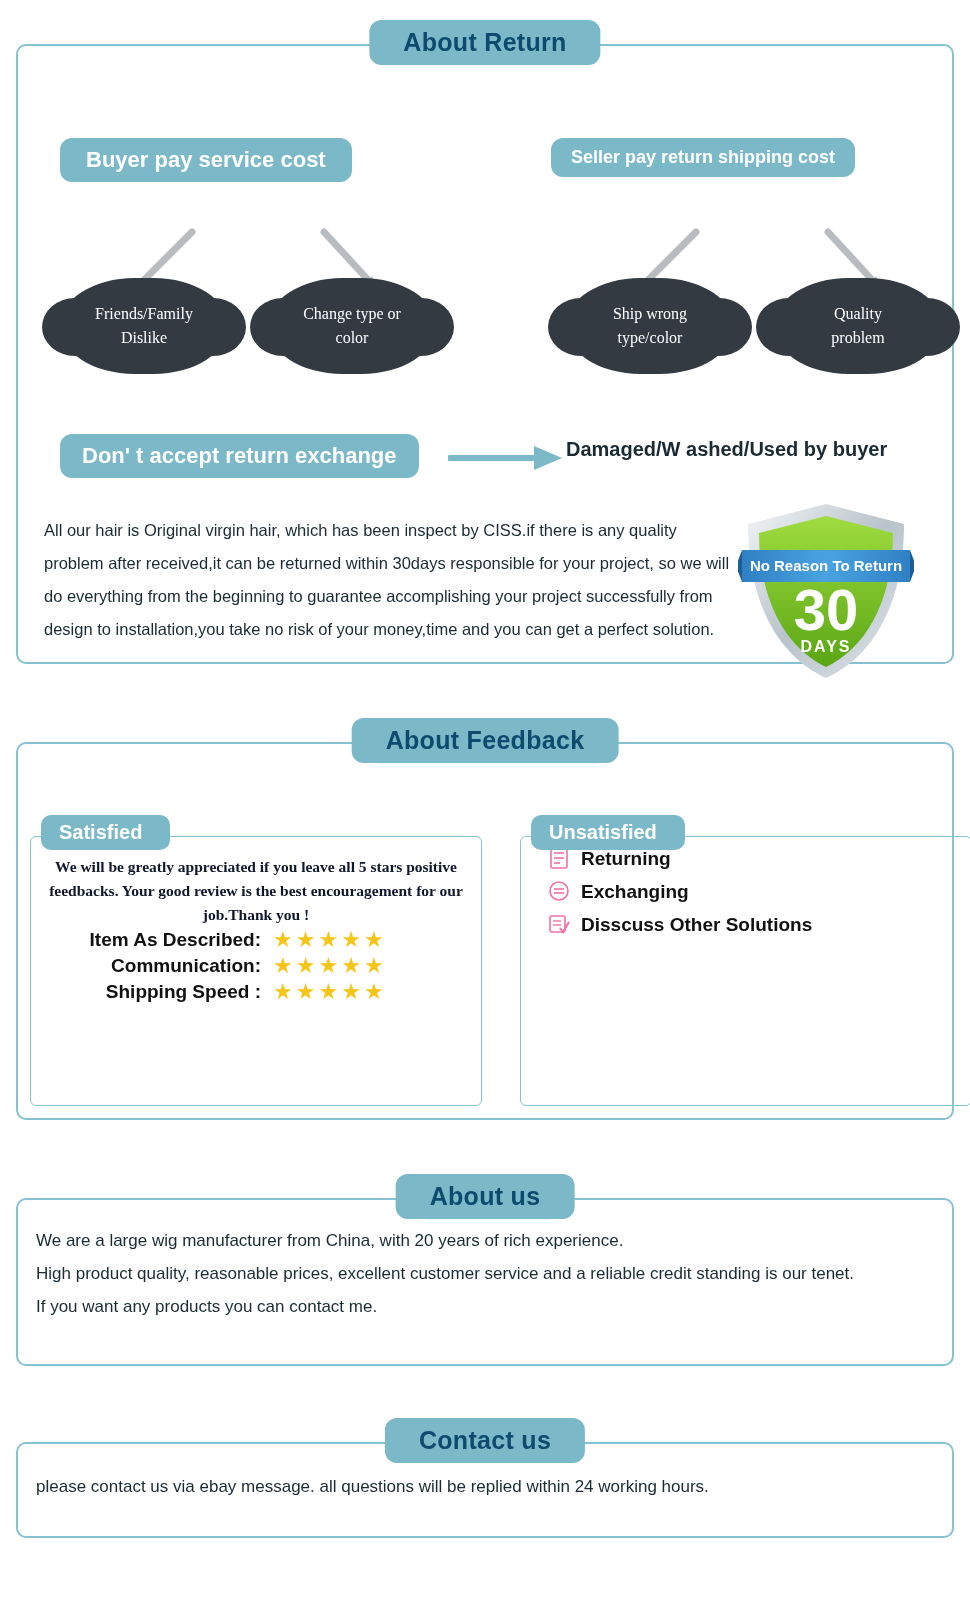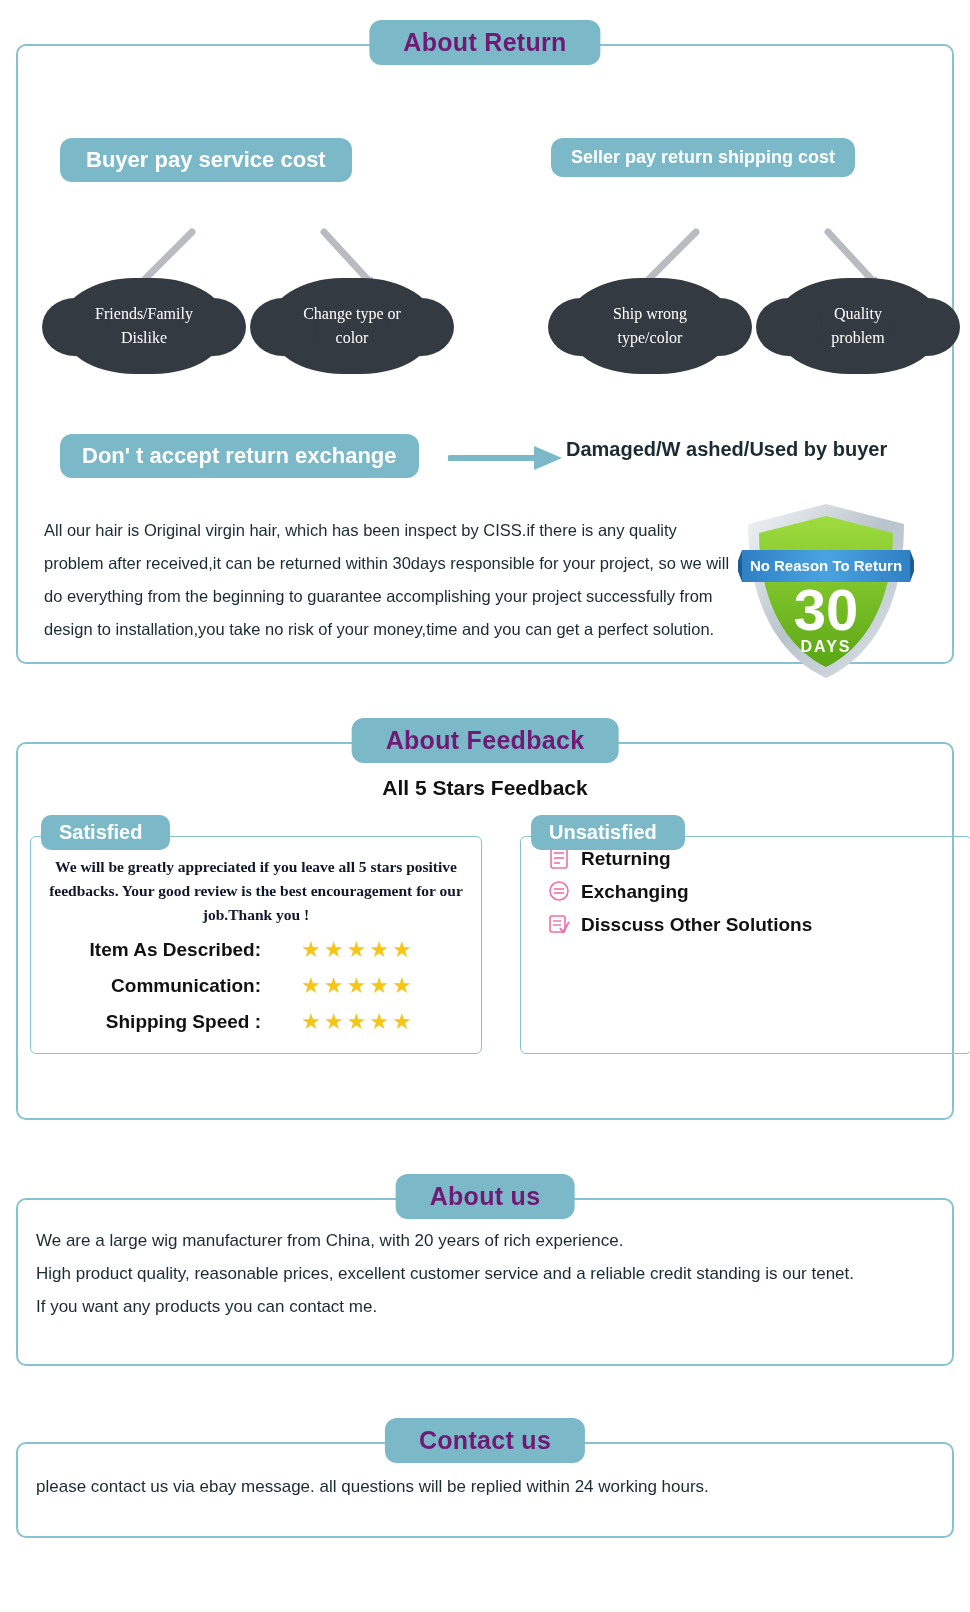--- a/index.html
+++ b/index.html
@@ -23,21 +23,21 @@
     border: 2px solid #86c2cf;
     border-radius: 10px;
     background: #ffffff;
   }
   .section-title {
     position: absolute;
     top: -26px;
     left: 50%;
     transform: translateX(-50%);
     background: #7bb9c8;
-    color: #701a75;
+    color: #0c4a6e;
     font-size: 25px;
     font-weight: bold;
     padding: 8px 34px;
     border-radius: 12px;
     white-space: nowrap;
     letter-spacing: .3px;
   }
 
   
   #about-return {
@@ -137,21 +137,21 @@
     text-align: center;
     font-size: 21px;
     font-weight: bold;
     color: #111;
   }
   .fb-box {
     position: absolute;
     top: 92px;
     border: 1.5px solid #86c2cf;
     border-radius: 6px;
-    height: 218px;
+    height: 270px;
   }
   .fb-box.left  { left: 12px; width: 452px; }
   .fb-box.right { left: 502px; width: 452px; }
   .fb-tab {
     position: absolute;
     top: -22px; left: 10px;
     background: #7bb9c8;
     color: #ffffff;
     font-size: 20px;
     font-weight: bold;
@@ -163,23 +163,21 @@
     font-weight: bold;
     font-size: 15.5px;
     line-height: 1.55;
     text-align: center;
     color: #0f172a;
     padding: 18px 14px 0 14px;
   }
   .rating-row {
     display: flex;
     align-items: center;
-    margin-top: 10px;
     padding-left: 14px;
-    gap: 28px;
   }
   .rating-label {
     font-size: 19px;
     font-weight: bold;
     color: #111;
     width: 228px;
     text-align: right;
     padding-right: 12px;
   }
   .stars { font-size: 22px; letter-spacing: 3px; color: #f5c517; }
@@ -301,21 +299,20 @@
         <text x="88" y="73" text-anchor="middle" font-family="Liberation Sans, sans-serif" font-size="15" font-weight="bold" fill="#ffffff">No Reason To Return</text>
         <text x="88" y="132" text-anchor="middle" font-family="Liberation Sans, sans-serif" font-size="58" font-weight="bold" fill="#ffffff">30</text>
         <text x="88" y="154" text-anchor="middle" font-family="Liberation Sans, sans-serif" font-size="16" font-weight="bold" fill="#ffffff" letter-spacing="2">DAYS</text>
       </svg>
     </div>
   </div>
 
   <div class="section" id="about-feedback">
     <div class="section-title">About Feedback</div>
 
-    <div class="fb-heading">All 5 Stars Feedback</div>
 
     <div class="fb-box left">
       <div class="fb-tab">Satisfied</div>
       <div class="fb-text">We will be greatly appreciated if you leave all 5 stars positive feedbacks. Your good review is the best encouragement for our job.Thank you !</div>
 
       <div class="rating-row">
         <div class="rating-label">Item As Described:</div>
         <div class="stars">★★★★★</div>
       </div>
       <div class="rating-row">

